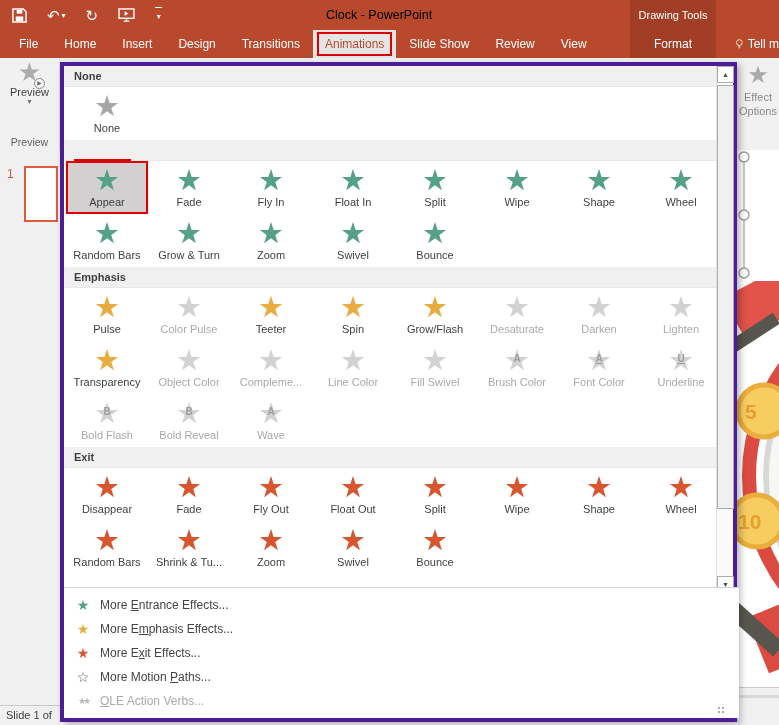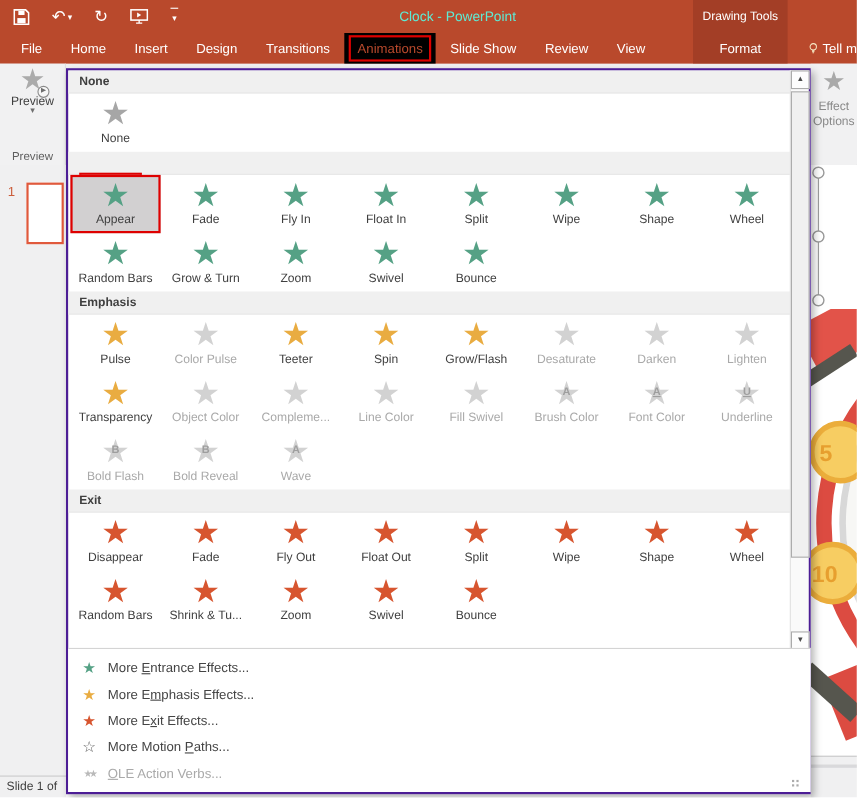--- a/index.html
+++ b/index.html
@@ -5,29 +5,29 @@
   *{box-sizing:border-box;margin:0;padding:0}
   html,body{width:779px;height:725px;overflow:hidden;font-family:"Liberation Sans",sans-serif;background:#fff}
   #app{position:relative;width:779px;height:725px}
 
   
   .titlebar{position:absolute;left:0;top:0;width:779px;height:30px;background:#B9492C}
   .qat{position:absolute;left:12px;top:0;height:30px;display:flex;align-items:center;gap:20px;color:#fff}
   .qat .qbtn{display:flex;align-items:center;gap:2px;color:#fff;font-size:15px;line-height:15px;cursor:default}
   .qat svg{display:block}
   .caret{font-size:8px;color:#fff}
-  .win-title{position:absolute;left:316px;top:0;width:200px;height:30px;line-height:30px;text-align:center;color:#5eead4;font-size:12.5px}
+  .win-title{position:absolute;left:326px;top:0;width:200px;height:30px;line-height:30px;color:#000000;font-size:12.5px}
   .ctx-top{position:absolute;left:630px;top:0;width:86px;height:30px;background:#A33E26;color:#fff;font-size:11px;text-align:center;line-height:30px}
 
   
   .tabrow{position:absolute;left:0;top:30px;width:779px;height:28px;background:#B9492C}
   .ctx-bot{position:absolute;left:630px;top:30px;width:86px;height:28px;background:#A33E26;color:#fff;font-size:12px;text-align:center;line-height:28px}
   .tabs{position:absolute;left:6px;top:30px;height:28px;display:flex}
   .tab{color:#fff;font-size:12px;line-height:28px;padding:0 13px;white-space:nowrap}
-  .tab.active{background:#000000;color:#B9492C;padding:2px 4px;line-height:normal;display:flex;align-items:center}
+  .tab.active{background:#e5e5e5;color:#B9492C;padding:2px 4px;line-height:normal;display:flex;align-items:center}
   .tab.active .rbox{border:2px solid #DE0000;padding:0 6px;line-height:20px}
   .tellme{position:absolute;left:735px;top:30px;width:44px;height:28px;display:flex;align-items:center;gap:4px;color:#fff;font-size:12px;overflow:hidden;white-space:nowrap}
 
   
   .ribbon-bg{position:absolute;left:0;top:58px;width:779px;height:92px;background:#F1F1F2;border-bottom:1px solid #D9D9D9}
   .rleft{position:absolute;left:0;top:58px;width:60px;height:92px;background:#F1F1F2;border-right:1px solid #E0E0E0}
   .pv-btn{position:relative;width:100%;height:66px;text-align:center}
   .pv-star{font-size:26px;line-height:28px;color:#ABABAB;display:block}
   .pv-play{position:absolute;left:34px;top:20px;width:11px;height:11px;border:1px solid #8A8A8A;border-radius:50%;background:#F7F7F7;color:#6F6F6F;font-size:6px;line-height:9px;text-align:center}
   .pv-label{font-size:11px;color:#3F3F3F;display:block}
@@ -43,21 +43,21 @@
   .thumb{position:absolute;left:24px;top:16px;width:34px;height:56px;background:#fff;border:2px solid #E0593C}
   .statusbar{position:absolute;left:0;top:705px;width:60px;height:20px;background:#F0F0F1;border-top:1px solid #C9C9C9;font-size:11px;color:#3F3F3F;line-height:19px;padding-left:6px;white-space:nowrap}
 
   
   .sarea{position:absolute;left:737px;top:151px;width:42px;height:536px;background:#fff;overflow:hidden}
   .sarea svg{display:block}
   .sbottom{position:absolute;left:737px;top:687px;width:42px;height:38px;background:#F0F0F1;border-top:1px solid #C9C9C9}
   .sbottom::after{content:"";position:absolute;left:0;top:7px;width:100%;height:3px;background:#D9D9DB}
 
   
-  .dropdown{position:absolute;left:60px;top:62px;width:677px;height:660px;background:#fff;border:2px solid #4c1d95;box-shadow:3px 3px 7px rgba(0,0,0,.3);z-index:10}
+  .dropdown{position:absolute;left:60px;top:62px;width:677px;height:660px;background:#fff;border:4px solid #4c1d95;box-shadow:3px 3px 7px rgba(0,0,0,.3);z-index:10}
   .scrollarea{position:absolute;left:0;top:0;width:659px;height:527px;overflow:hidden}
   .sec-header{height:21px;background:#F0F0F0;border-bottom:1px solid #E7E7E7;font-size:11px;font-weight:bold;color:#3F3F3F;line-height:20px;padding-left:10px}
   .sec-header .annot{display:inline-block;border:2px solid #DE0000;padding:0 3px;line-height:15px;margin-top:19px}
   .grow{display:flex;padding-left:2px}
   .cell{width:82px;height:53px;text-align:center;border:2px solid transparent;padding-top:2px;position:relative}
   .cell.sel{background:#D2D0D1;border-color:#DE0000}
   .star{display:block;font-size:29px;line-height:30px;height:30px;position:relative}
   .star.green{color:#55A185}.star.gold{color:#E9AC41}.star.red{color:#D7552F}
   .star.dis{color:#D2D2D2}.star.none{color:#A6A6A6}
   .ltr{position:absolute;left:0;top:8px;width:100%;font-size:10px;font-weight:bold;color:#9E9E9E;font-style:normal;line-height:12px}

